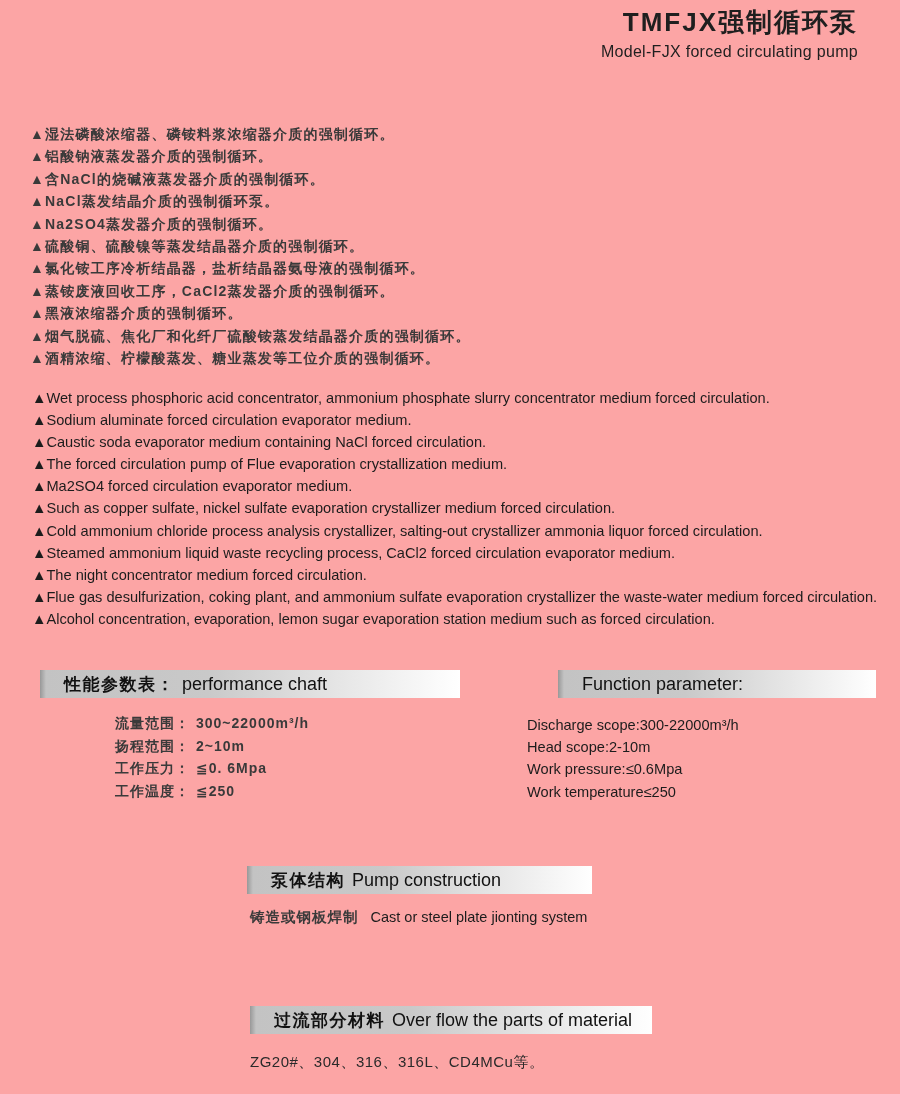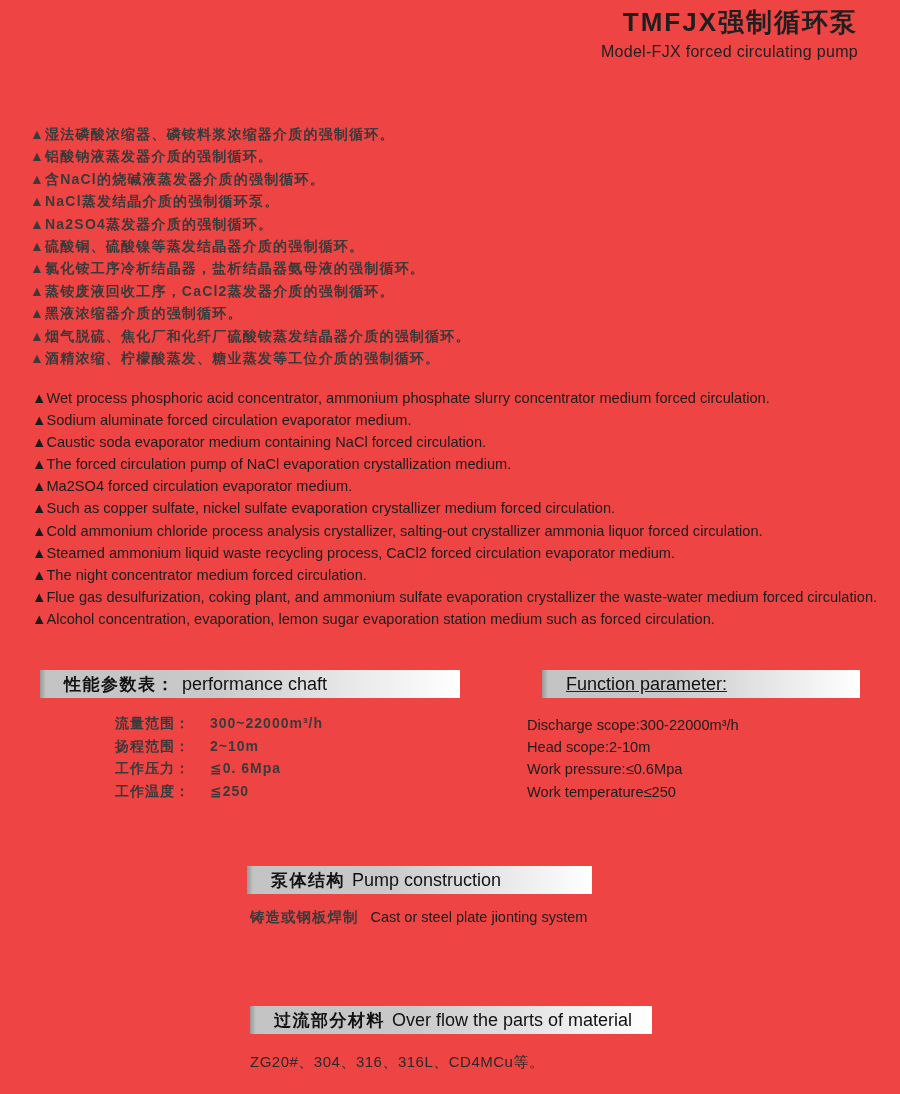--- a/index.html
+++ b/index.html
@@ -1,17 +1,17 @@
 <!DOCTYPE html>
 <html><head>
 <meta charset="utf-8">
 <style>
   html,body{margin:0;padding:0;background:#ffffff;}
   .page{
-    position:relative;width:900px;height:1094px;background:#ef4444;overflow:hidden;
+    position:relative;width:900px;height:1094px;background:#fca5a5;overflow:hidden;
     font-family:"Liberation Sans","DejaVu Sans",sans-serif;color:#222;
   }
   
   .title-block{position:absolute;top:5px;right:42px;text-align:right;}
   .title-zh{font-size:26px;font-weight:bold;letter-spacing:2px;color:#1f1f1f;white-space:nowrap;}
   .title-en{font-size:16px;margin-top:3px;letter-spacing:.3px;color:#1f1f1f;white-space:nowrap;}
   
   .header-bar{
     position:absolute;height:28px;display:flex;align-items:center;
     padding-left:24px;box-sizing:border-box;white-space:nowrap;
@@ -23,21 +23,21 @@
   .list{position:absolute;}
   .list-zh{left:30px;top:123px;font-size:14px;line-height:22.4px;letter-spacing:1.2px;
     font-weight:600;color:#3a3a3a;}
   .list-en{left:32px;top:387px;font-size:14.6px;line-height:22.1px;color:#1c1c1c;}
   .list .row{white-space:nowrap;}
   
   .params-zh{position:absolute;left:115px;top:712px;font-size:14px;line-height:22.6px;
     letter-spacing:1px;font-weight:600;color:#3a3a3a;}
   .params-en{position:absolute;left:527px;top:714px;font-size:14.6px;line-height:22.2px;color:#1c1c1c;}
   .params-zh .row,.params-en .row{white-space:nowrap;}
-  .params-zh .label{margin-right:20px;}
+  .params-zh .label{margin-right:6px;}
   
   .body-line{position:absolute;white-space:nowrap;color:#2a2a2a;}
   .pump-body{left:250px;top:908px;font-size:14.5px;}
   .pump-body .zh{font-weight:600;letter-spacing:1px;color:#3a3a3a;}
   .pump-body .en{margin-left:8px;color:#1c1c1c;margin-top:25px;}
   .materials-body{left:250px;top:1053px;font-size:15px;letter-spacing:.5px;color:#2a2a2a;}
 </style>
 </head>
 <body>
 
@@ -62,36 +62,36 @@
       <div class="row">▲黑液浓缩器介质的强制循环。</div>
       <div class="row">▲烟气脱硫、焦化厂和化纤厂硫酸铵蒸发结晶器介质的强制循环。</div>
       <div class="row">▲酒精浓缩、柠檬酸蒸发、糖业蒸发等工位介质的强制循环。</div>
     </div>
 
   <div class="list list-en">
 
   <div class="row">▲Wet process phosphoric acid concentrator, ammonium phosphate slurry concentrator medium forced circulation.</div>
       <div class="row">▲Sodium aluminate forced circulation evaporator medium.</div>
       <div class="row">▲Caustic soda evaporator medium containing NaCl forced circulation.</div>
-      <div class="row">▲The forced circulation pump of NaCl evaporation crystallization medium.</div>
+      <div class="row">▲The forced circulation pump of Flue evaporation crystallization medium.</div>
       <div class="row">▲Ma2SO4 forced circulation evaporator medium.</div>
       <div class="row">▲Such as copper sulfate, nickel sulfate evaporation crystallizer medium forced circulation.</div>
       <div class="row">▲Cold ammonium chloride process analysis crystallizer, salting-out crystallizer ammonia liquor forced circulation.</div>
       <div class="row">▲Steamed ammonium liquid waste recycling process, CaCl2 forced circulation evaporator medium.</div>
       <div class="row">▲The night concentrator medium forced circulation.</div>
       <div class="row">▲Flue gas desulfurization, coking plant, and ammonium sulfate evaporation crystallizer the waste-water medium forced circulation.</div>
       <div class="row">▲Alcohol concentration, evaporation, lemon sugar evaporation station medium such as forced circulation.</div>
     </div>
 
   <div class="header-bar" style="left:40px;top:670px;width:420px;">
     <span class="zh">性能参数表：</span>
     <span class="en">performance chaft</span>
   </div>
 
-  <div class="header-bar" style="left:542px;top:670px;width:318px;text-decoration:underline;">
+  <div class="header-bar" style="left:558px;top:670px;width:318px;">
     <span class="en" style="margin-left:0;">Function parameter:</span>
   </div>
 
   <div class="params-zh">
 
       <div class="row"><span class="label">流量范围：</span><span class="value">300~22000m³/h</span></div>
 
       <div class="row"><span class="label">扬程范围：</span><span class="value">2~10m</span></div>
 
       <div class="row"><span class="label">工作压力：</span><span class="value">≦0. 6Mpa</span></div>

